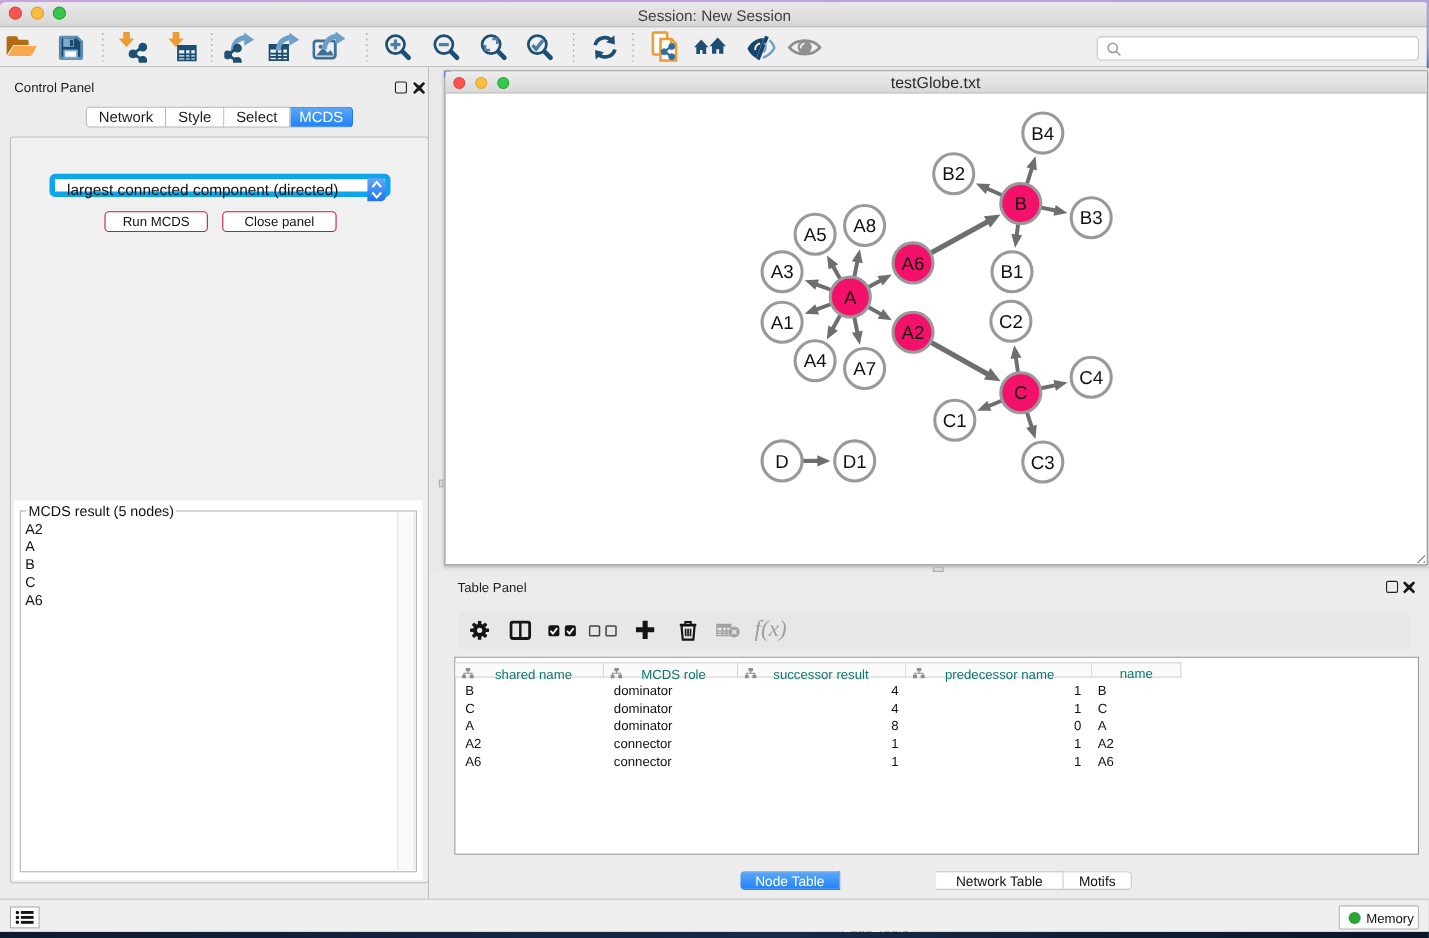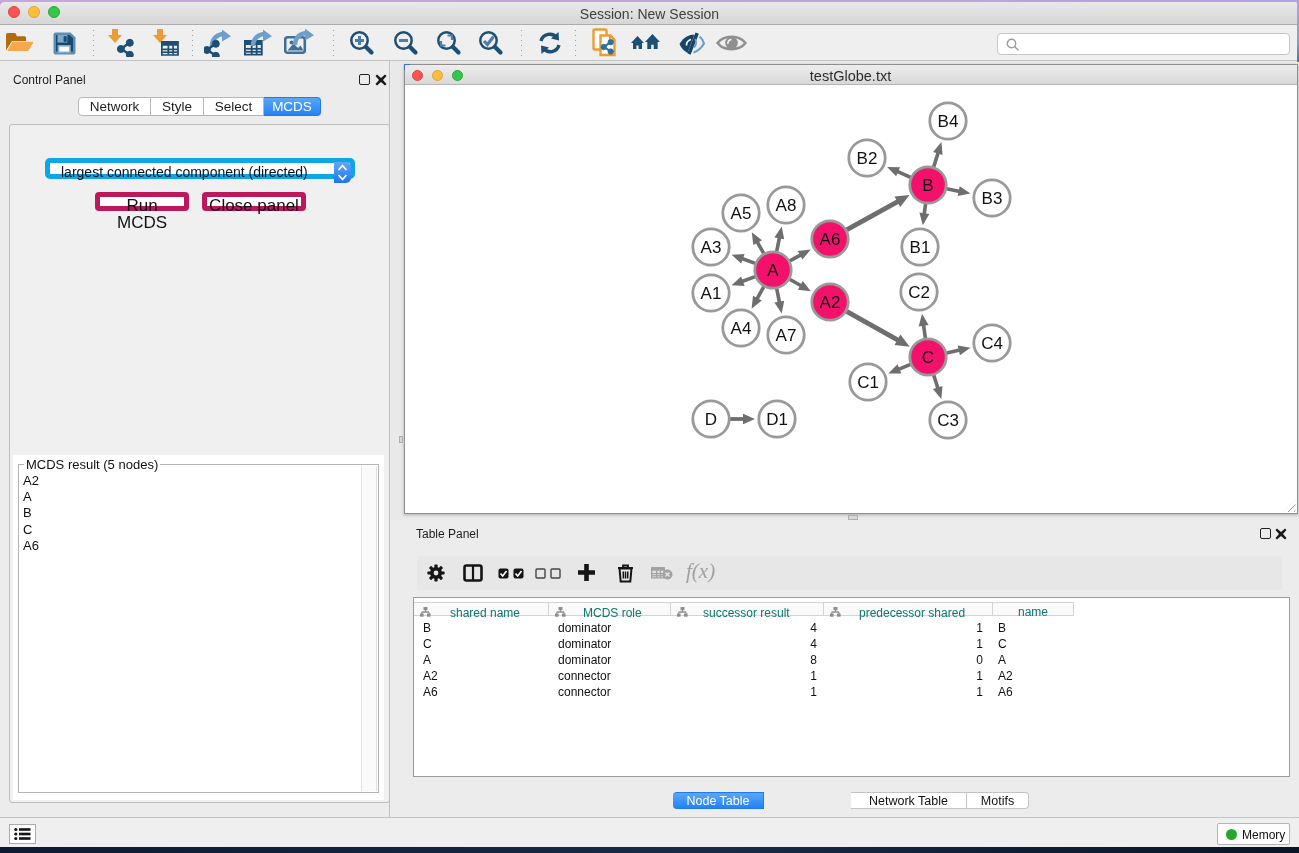--- a/index.html
+++ b/index.html
@@ -26,21 +26,21 @@
 .panIcoBox { position:absolute; width:11px; height:11px; border:1.5px solid #222; border-radius:2px; }
 .tabbar { position:absolute; display:flex; height:19px; font-size:13.5px; }
 .tabbar .tab { background:#fff; border:1px solid #b7b7b7; border-left:none; color:#1d1d1d; display:flex; align-items:center; justify-content:center; }
 .tabbar .tab:first-child { border-left:1px solid #b7b7b7; border-radius:4px 0 0 4px; }
 .tabbar .tab:last-child { border-radius:0 4px 4px 0; }
 .tabbar .tab.sel { background:linear-gradient(180deg,#5aa7f8,#2282f7); border-color:#2079e8; color:#fff; }
 #cpBox { position:absolute; left:9px; top:63px; width:381px; height:679px; background:#f0f0f0; border:1px solid #bdbdbd; border-radius:3px; }
 #optLabel { position:absolute; left:0; width:100%; top:11px; text-align:center; font-size:14.5px; color:#111; }
 #combo { position:absolute; left:35px; top:33px; width:310px; height:21px; background:#fff; border:5px solid #0ea5e9; border-radius:5px; font-size:14px; color:#111; line-height:18px; padding-left:11px; }
 #comboBtn { position:absolute; right:-1px; top:-1px; width:17px; height:21px; border-radius:0 5px 5px 0; background:linear-gradient(180deg,#64a9f7,#1c73ee); }
-.btn { position:absolute; height:19px; background:#fff; border:5px solid #be185d; border-radius:4px; font-size:17px; color:#111; text-align:center; line-height:17px; }
+.btn { position:absolute; height:19px; background:#fff; border:1px solid #be185d; border-radius:4px; font-size:12px; color:#111; text-align:center; line-height:17px; }
 #mcdsWhite { position:absolute; left:3px; top:330px; width:371px; height:345px; background:#fff; }
 #mcdsGroup { position:absolute; left:5px; top:9px; right:5px; bottom:7px; border:1px solid #b4b4b4; }
 #mcdsLab { position:absolute; left:5px; top:-8px; background:#fff; padding:0 2px; font-size:13px; color:#111; }
 #mcdsList { position:absolute; left:1px; top:1px; right:17px; bottom:1px; font-size:13px; color:#111; line-height:16.2px; padding:7px 0 0 3px; }
 #mcdsScroll { position:absolute; top:1px; right:1px; width:16px; bottom:1px; background:#fafafa; border-left:1px solid #e3e3e3; border-right:1px solid #e3e3e3; }
 
 #netwin { position:absolute; left:12.5px; top:3px; width:894px; height:450px; background:#fff; border:1px solid #8e8e8e; box-shadow:0 1px 3px rgba(0,0,0,.25); }
 #nettitle { position:absolute; left:0; top:0; width:100%; height:20px; background:linear-gradient(180deg,#ededed,#d8d8d8); border-bottom:1px solid #b4b4b4; }
 #nettitle .title { position:absolute; left:0; right:0; top:2.5px; text-align:center; font-size:14.5px; color:#2c2c2c; }
 .tl2 { position:absolute; top:5px; width:11px; height:11px; border-radius:50%; }
@@ -452,21 +452,21 @@
             </div>
             <div class="th" style="left:410px;width:169px;">
               <svg width="11" height="10" viewBox="0 0 11 10" style="position:absolute;top:4px;left:6px">
                 <g fill="#8d8d8d">
                   <rect x="3.5" y="0" width="4" height="3.2"></rect>
                   <rect x="0" y="6.5" width="3.6" height="3.2"></rect>
                   <rect x="7" y="6.5" width="3.6" height="3.2"></rect>
                   <path d="M5.5 3 V5 M1.8 6.8 V5 H9 V6.8 M5.5 5 H1.8 M5.5 5 H9" stroke="#8d8d8d" fill="none" stroke-width="1"></path>
                 </g>
               </svg>
-              <span style="left:35px">predecessor shared</span>
+              <span style="left:35px">predecessor name</span>
             </div>
             <div class="th" style="left:579px;width:81px;text-align:center;"><span style="position:static;line-height:19px;">name</span></div>
             <div class="trow" style="left:0;top:22px;width:660px;">
               <span style="position:absolute;left:9px">B</span>
               <span style="position:absolute;left:144px">dominator</span>
               <span style="position:absolute;left:343px;width:60px;text-align:right">4</span>
               <span style="position:absolute;left:509px;width:60px;text-align:right">1</span>
               <span style="position:absolute;left:584px">B</span>
             </div>
             <div class="trow" style="left:0;top:38px;width:660px;">

